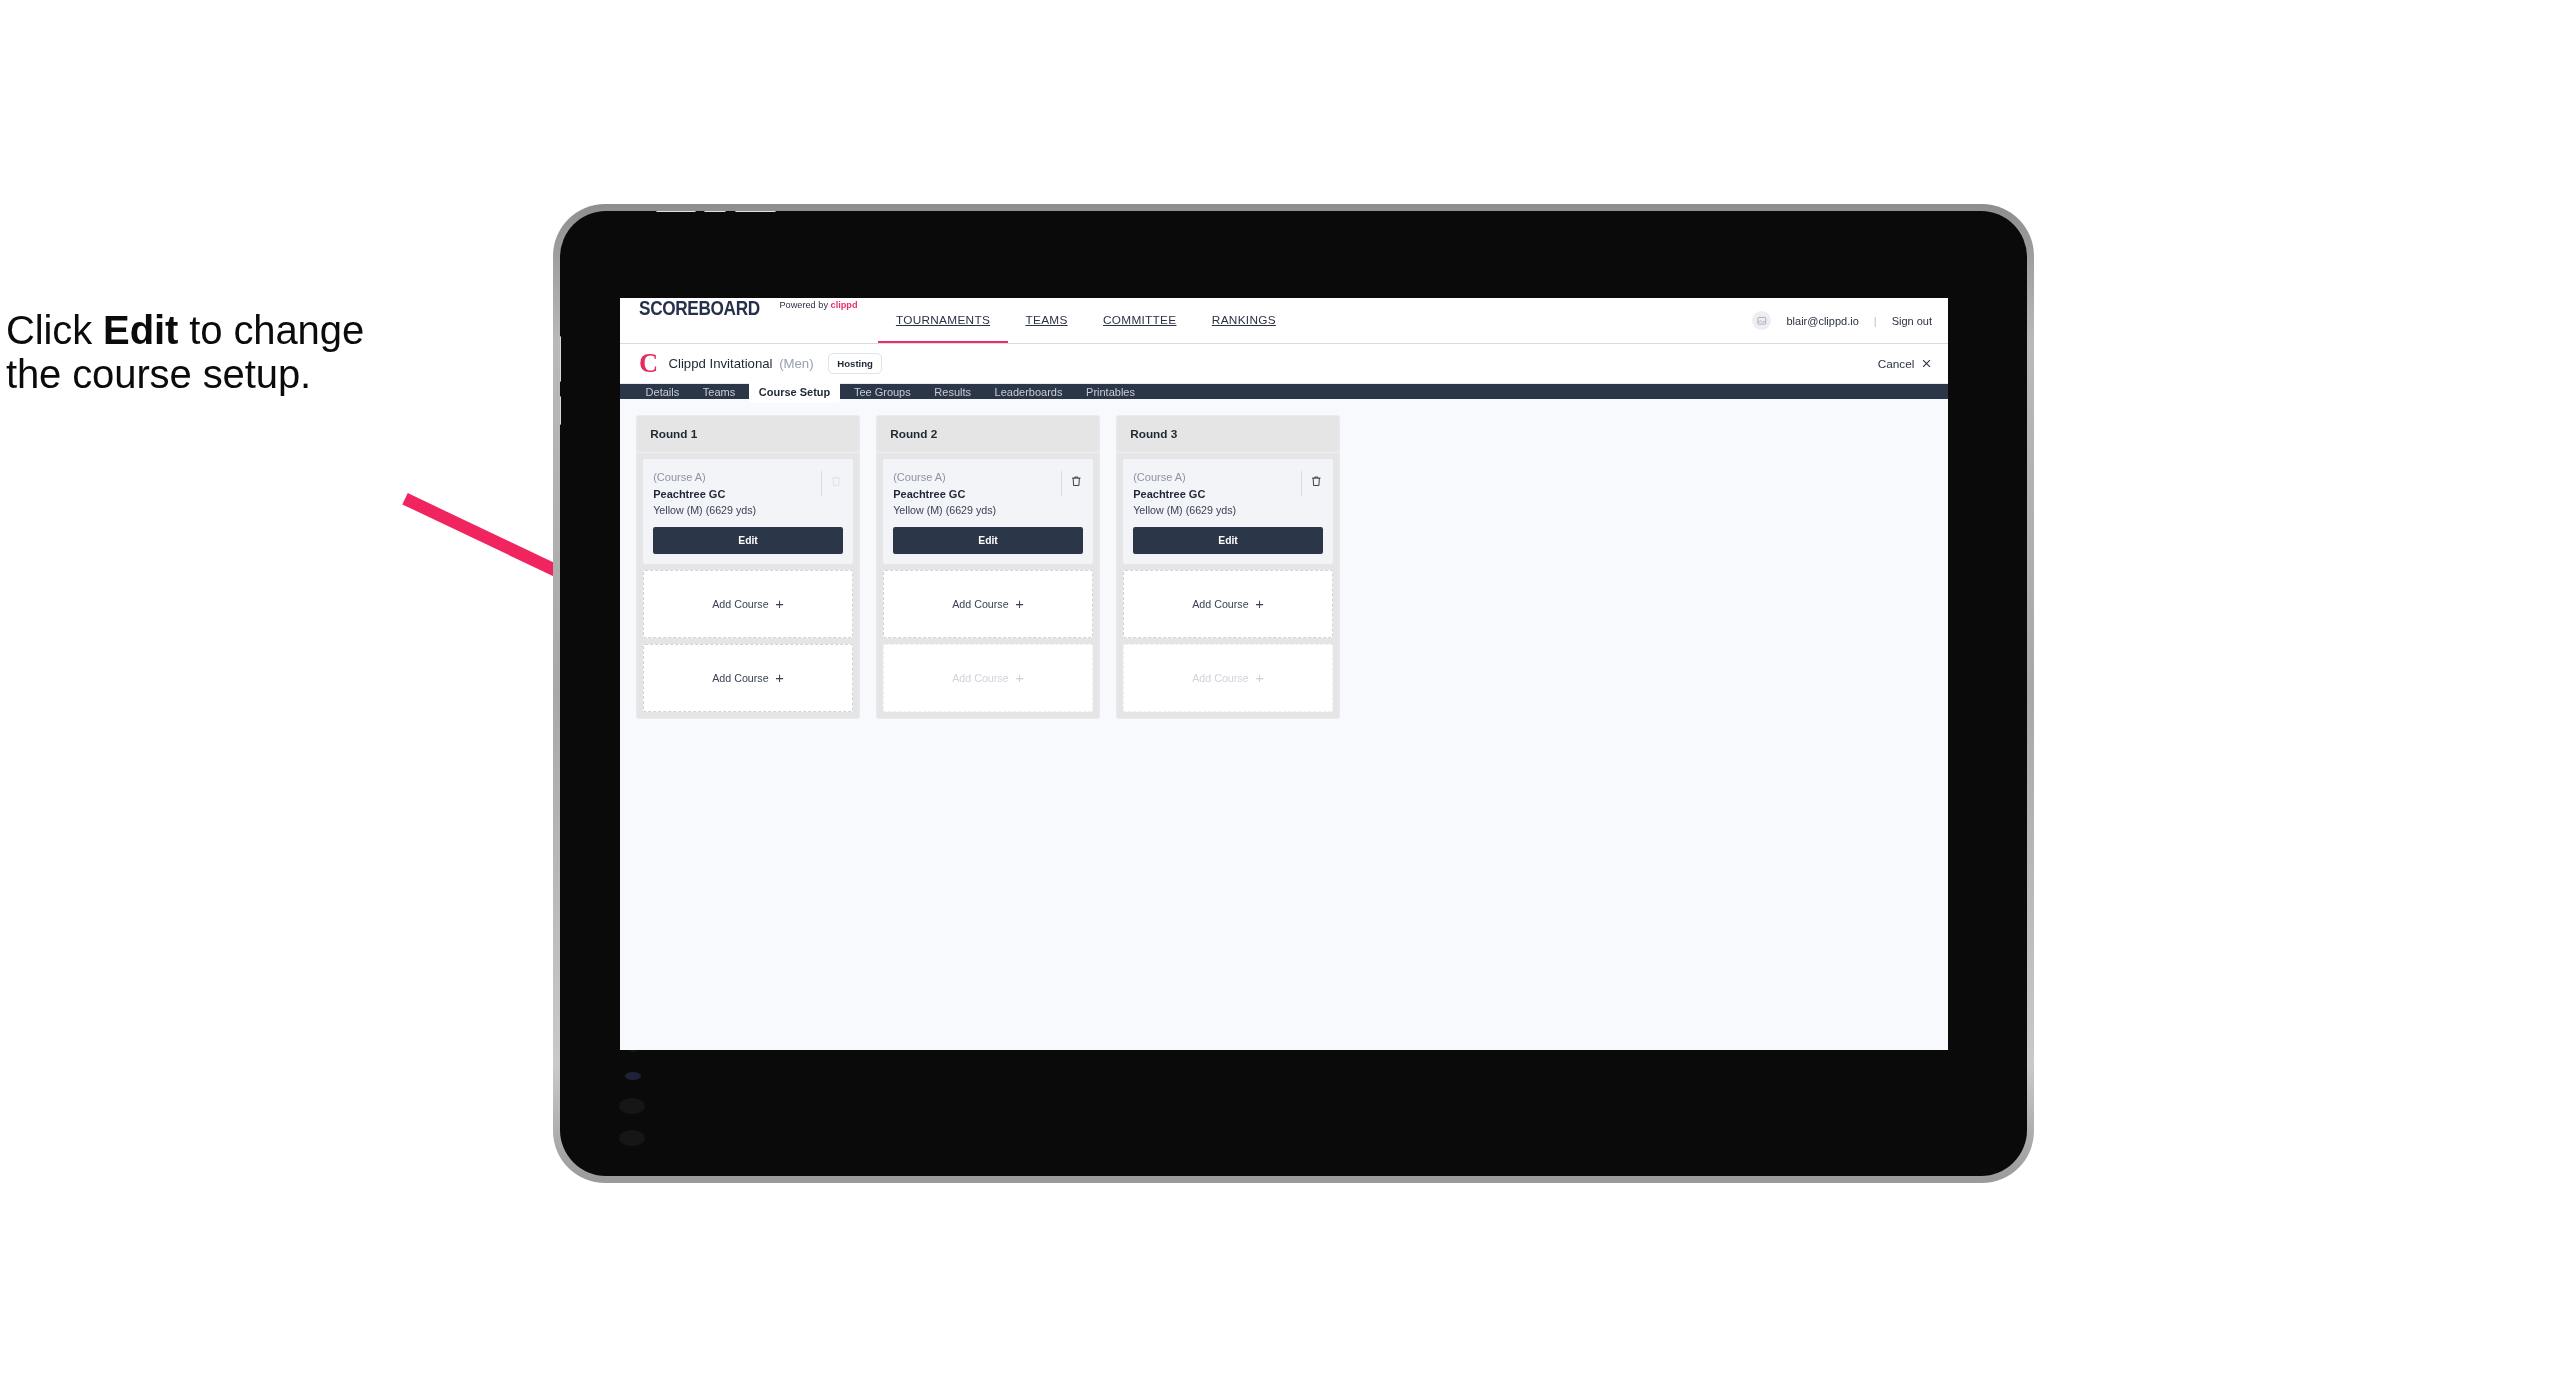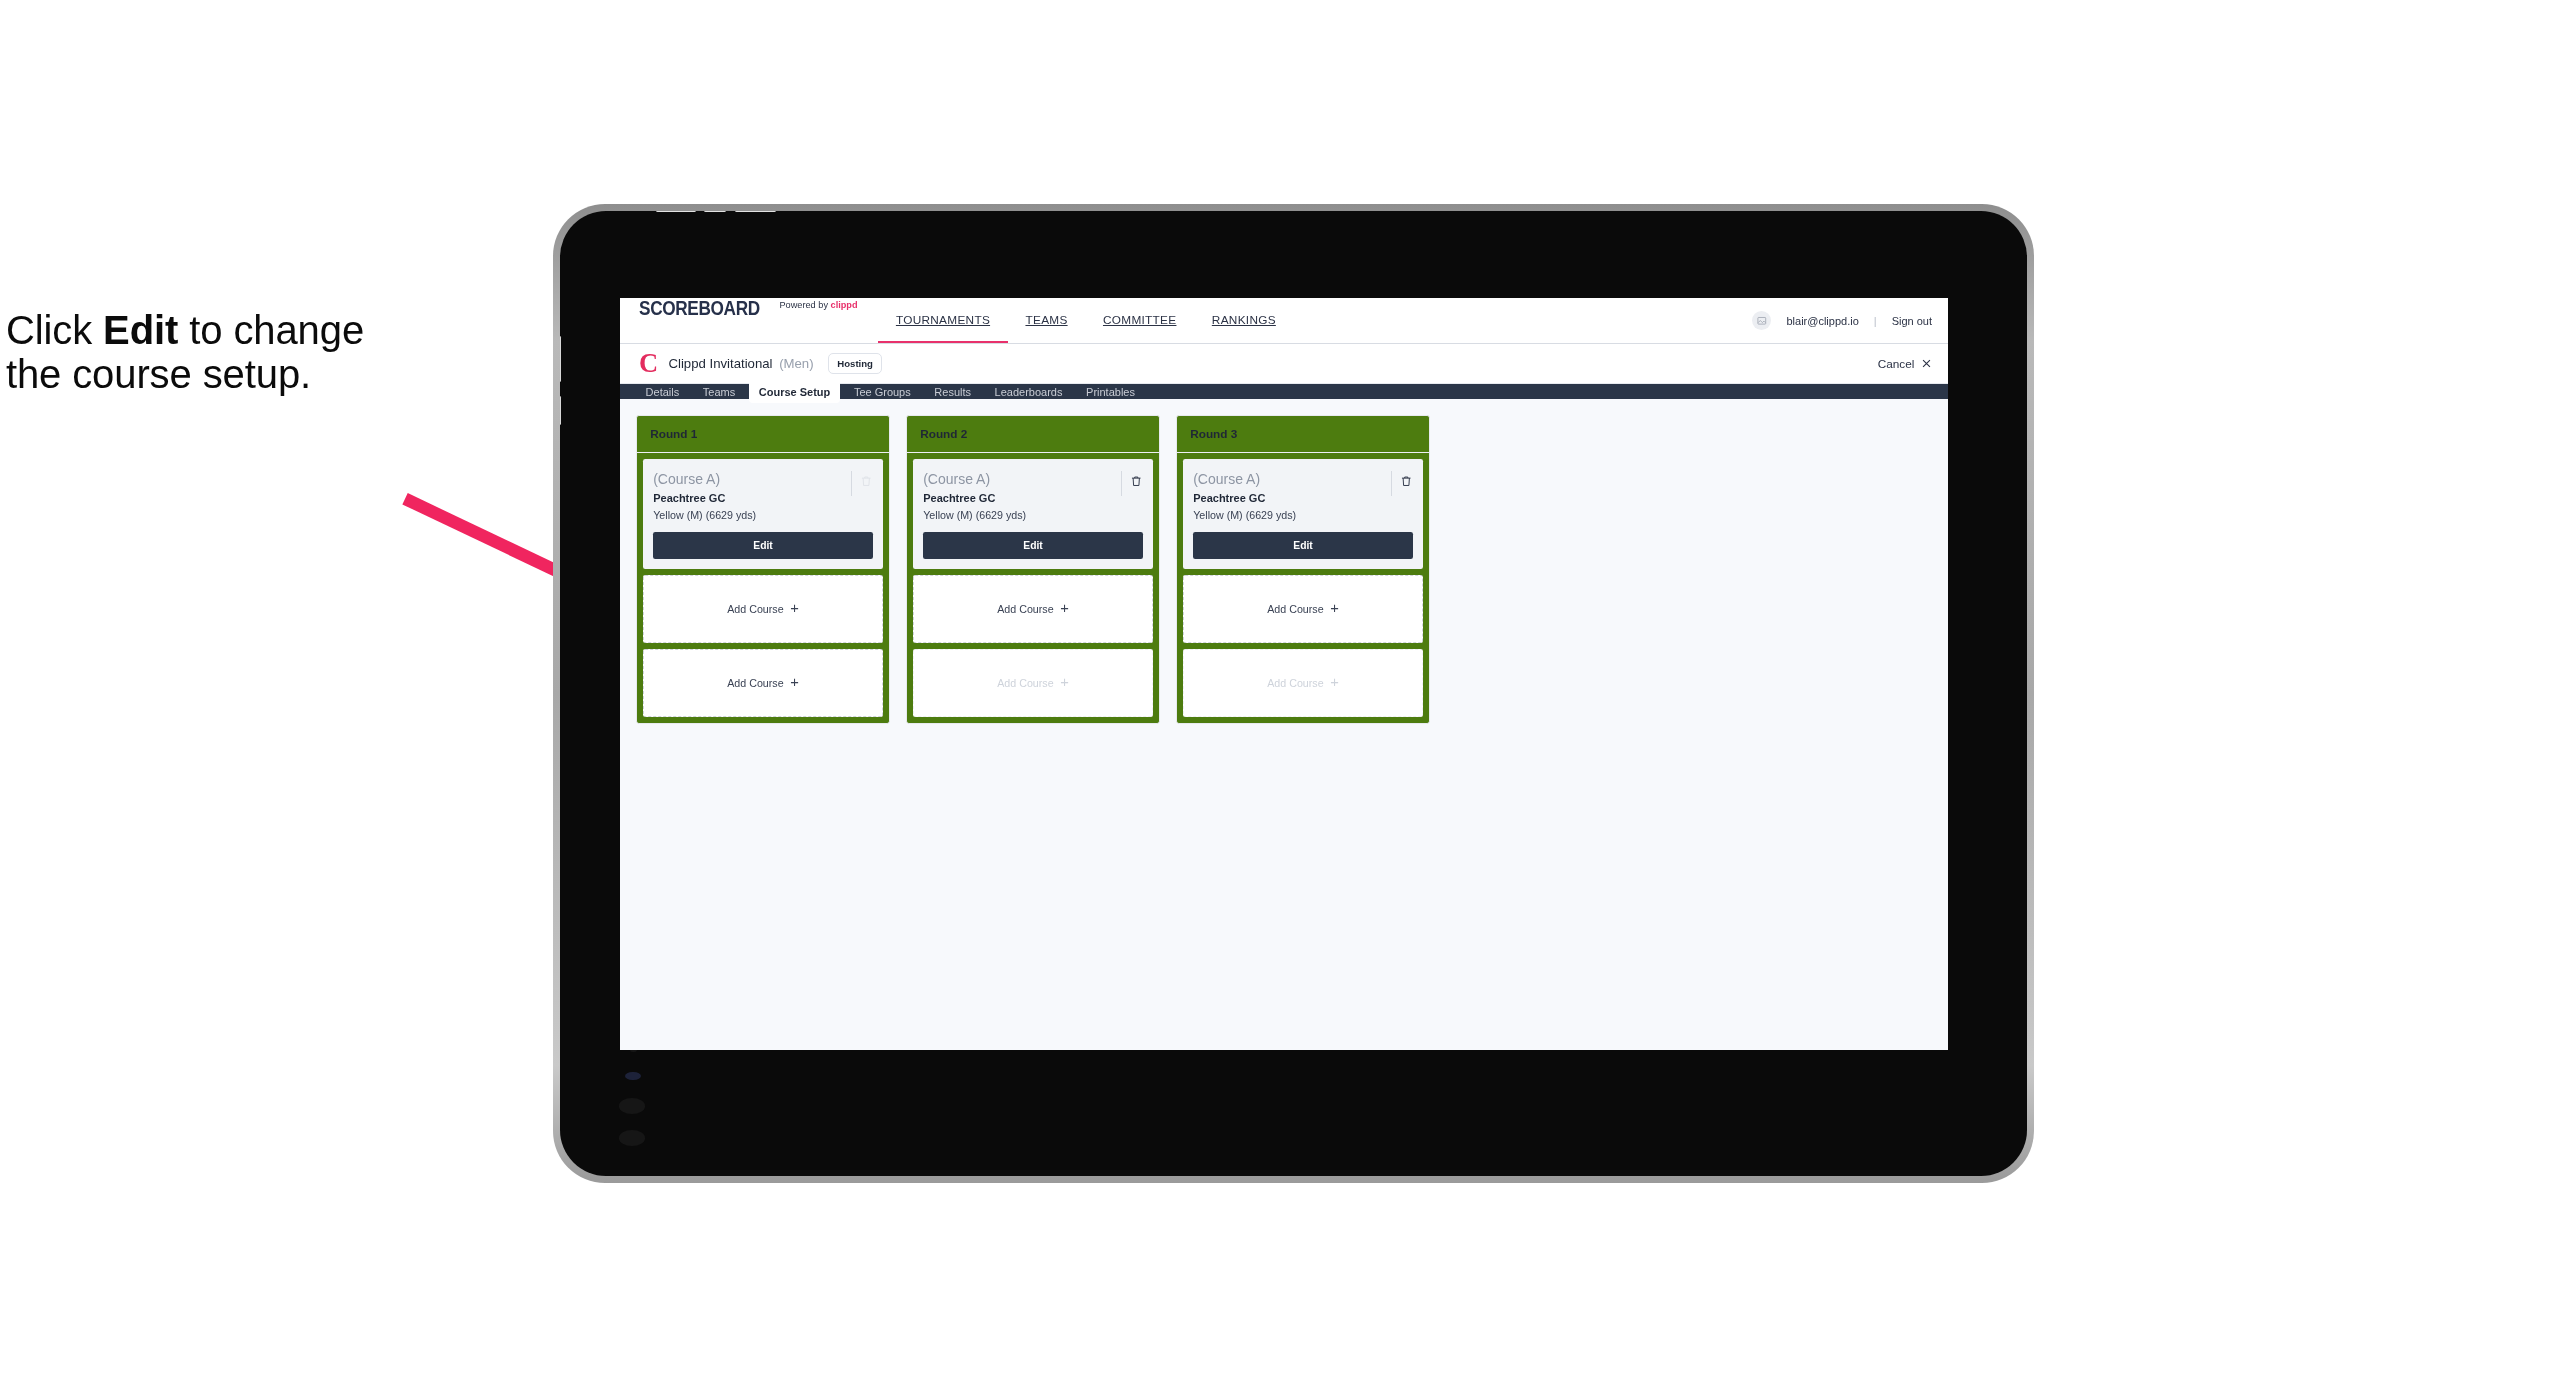--- a/index.html
+++ b/index.html
@@ -231,22 +231,22 @@
   }
 
   
   .content {
     padding: 16px 0 0 16px;
     display: flex;
     gap: 16px;
     align-items: flex-start;
   }
   .round-col {
-    width: 254px;
-    background: #4d7c0f;
+    width: 224px;
+    background: #e5e5e5;
     border: 0.7px solid #e7eaef;
     border-radius: 2.9px;
     overflow: hidden;
   }
   .round-head {
     padding: 11px 13.2px;
     font-size: 11.8px;
     font-weight: 700;
     color: #1f2736;
     border-bottom: 0.7px solid #eef0f4;
@@ -254,21 +254,21 @@
   .round-body { padding: 5.9px; }
 
   .course-card {
     background: #f2f4f7;
     border-radius: 2.2px;
     padding: 10.3px 10.3px 10.3px 10.3px;
     position: relative;
   }
   .course-head { display: flex; align-items: flex-start; }
   .course-info { flex: 1; }
-  .course-tag { font-size: 14px; color: #8d95a3; line-height: 1.5; }
+  .course-tag { font-size: 11px; color: #8d95a3; line-height: 1.5; }
   .course-name { font-size: 11px; font-weight: 700; color: #1f2736; line-height: 1.5; }
   .course-tee { font-size: 10.7px; color: #3a4254; line-height: 1.5; }
   .course-actions { display: flex; align-items: center; gap: 8.8px; padding-top: 1.5px; }
   .vdiv { width: 0.7px; height: 25px; background: #d6dae1; }
   .trash { color: #2b3245; cursor: pointer; display: block; }
   .trash.disabled { color: #dfe2e7; cursor: default; }
 
   .edit-btn {
     margin-top: 8.8px;
     width: 100%;

